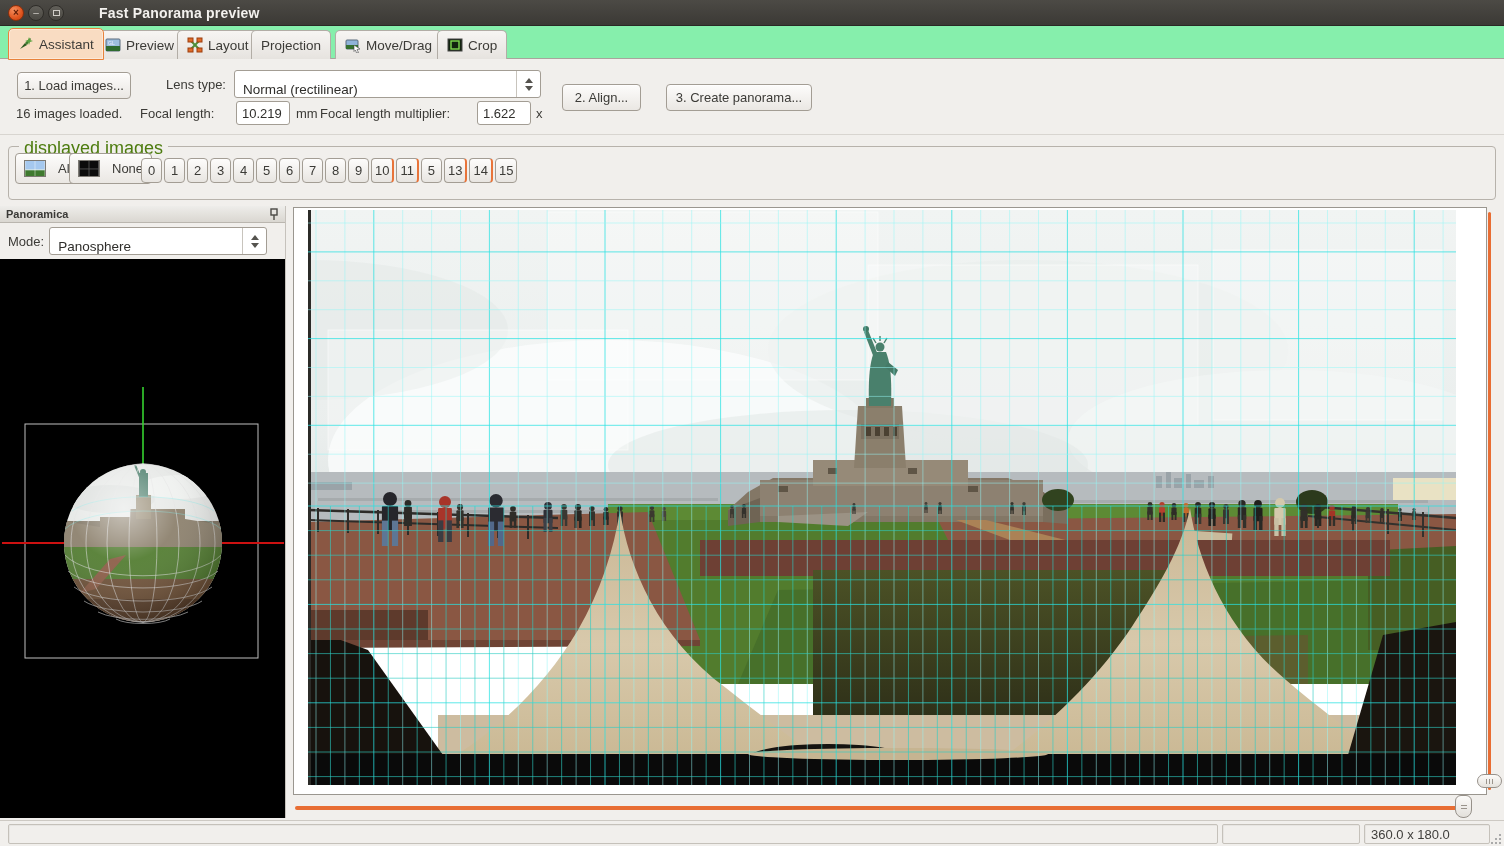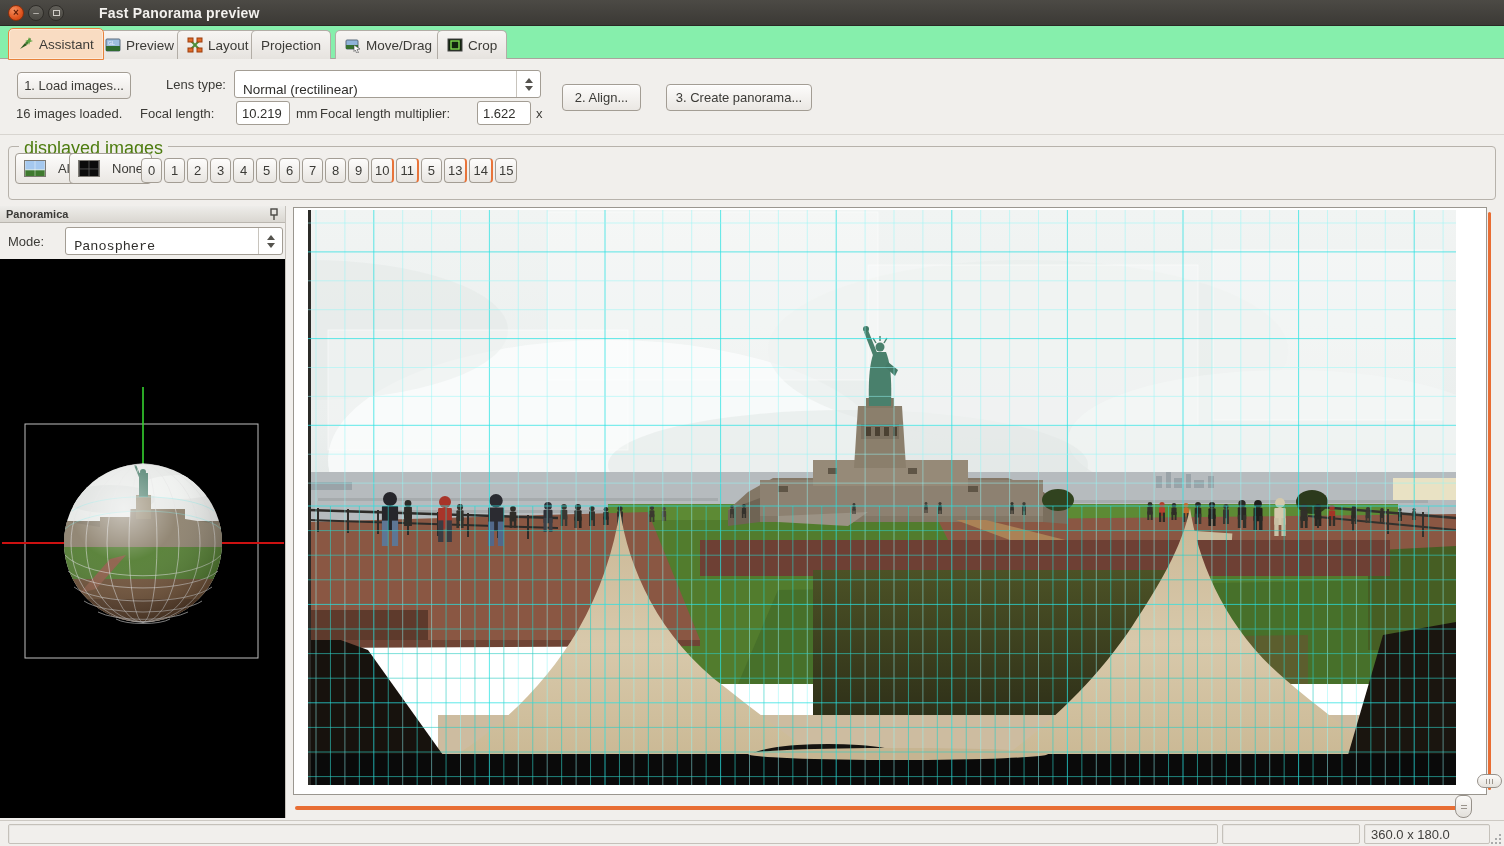--- a/index.html
+++ b/index.html
@@ -215,21 +215,21 @@
 <div id="pane" class="abs">
   <div id="pane-caption">
     <span class="cap">Panoramica</span>
     <svg width="10" height="13" viewBox="0 0 10 13">
       <rect x="2" y="1" width="6" height="6" fill="none" stroke="#4a4945" stroke-width="1.4"></rect>
       <line x1="5" y1="7" x2="5" y2="12" stroke="#4a4945" stroke-width="1.4"></line>
     </svg>
   </div>
   <div id="mode-row">
     <span class="label" style="margin-left:8px;">Mode:</span>
-    <div class="dropdown" style="margin-left:21px; width:218px; height:28px;font-family:Liberation Mono, monospace;">
+    <div class="dropdown" style="margin-left:5px; width:218px; height:28px;">
       <span class="val">Panosphere</span>
       <span class="spin">
           <i class="arr-up"></i>
           <i class="arr-dn"></i>
         </span>
     </div>
   </div>
 
   <div id="sphere-canvas">
     <svg width="285" height="559" viewBox="0 0 285 559">

